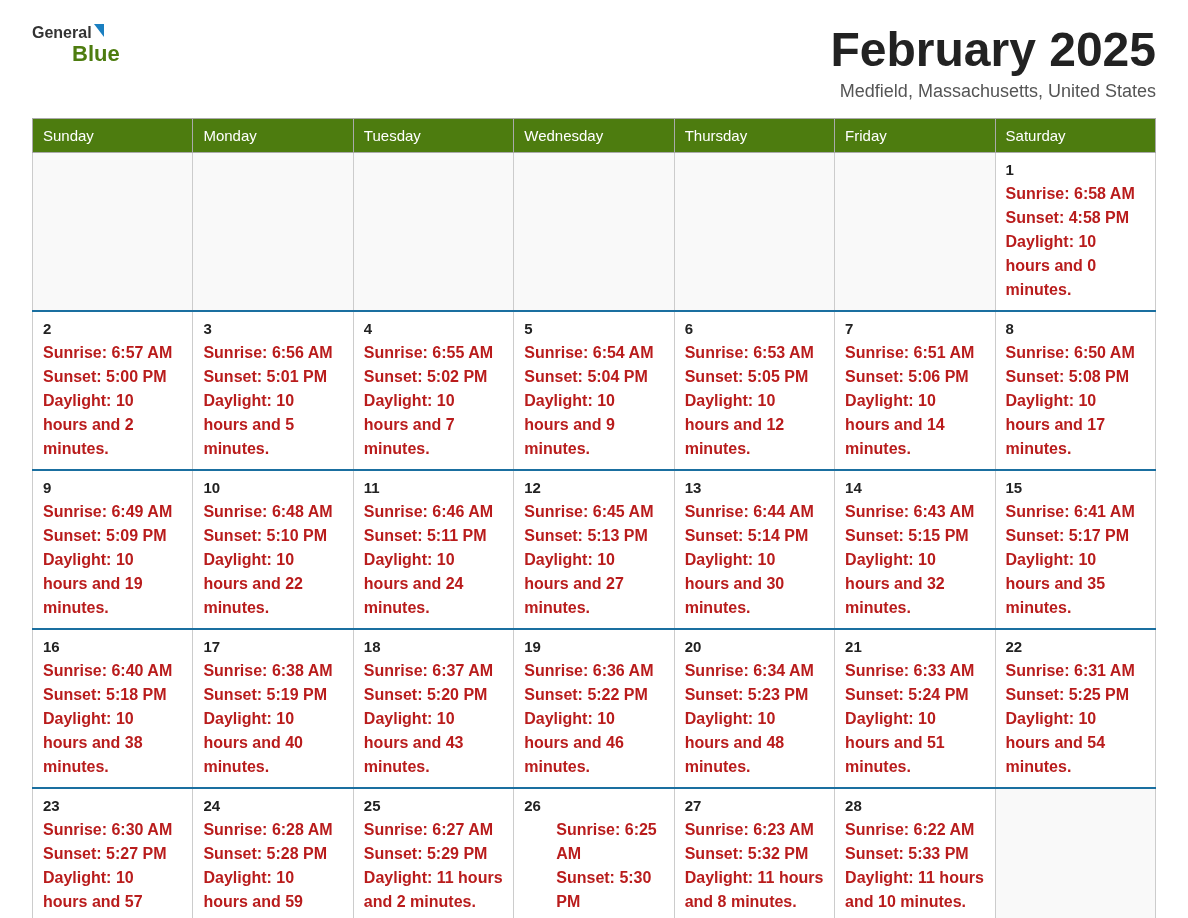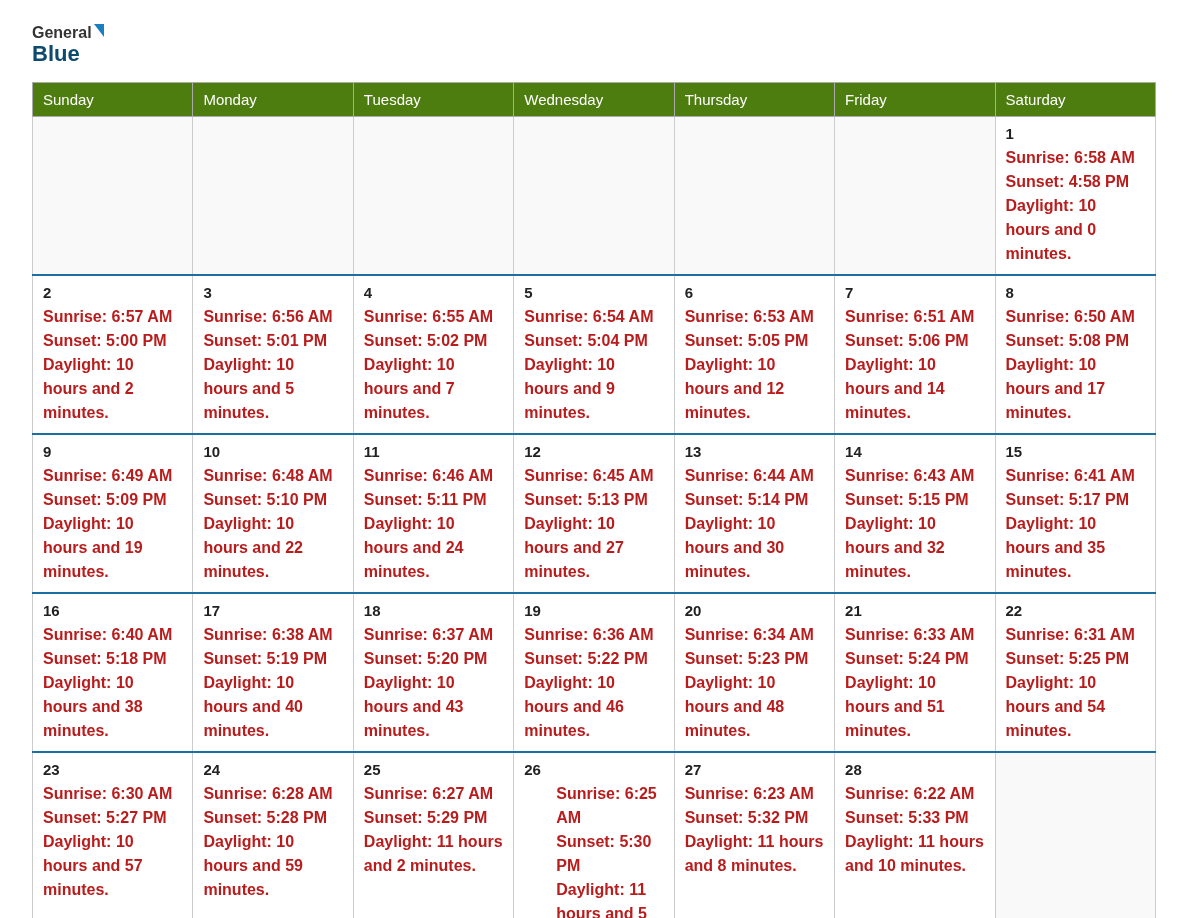--- a/index.html
+++ b/index.html
@@ -23,22 +23,23 @@
     }
     .logo-general {
       font-size: 16px;
       font-weight: bold;
       color: #333;
       line-height: 1.1;
     }
     .logo-blue {
       font-size: 22px;
       font-weight: bold;
-      color: #0c4a6e;
+      color: #4d7c0f;
       line-height: 1.1;
+      margin-left: 40px;
     }
     .logo-arrow {
       display: inline-block;
       width: 0;
       height: 0;
       border-left: 10px solid transparent;
       border-right: 0px solid transparent;
       border-top: 13px solid #1a7fc1;
       margin-left: 2px;
       vertical-align: middle;
@@ -108,20 +109,22 @@
 
 <div class="header">
   <div class="logo">
     <div style="display:flex;align-items:center;">
       <span class="logo-general">General</span>
       <span class="logo-arrow"></span>
     </div>
     <span class="logo-blue">Blue</span>
   </div>
   <div class="title-section">
+    <div class="month-title">February 2025</div>
+    <div class="location">Medfield, Massachusetts, United States</div>
   </div>
 </div>
 
 <table class="calendar">
   <thead>
     <tr>
     <th>Sunday</th>
         <th>Monday</th>
         <th>Tuesday</th>
         <th>Wednesday</th>

